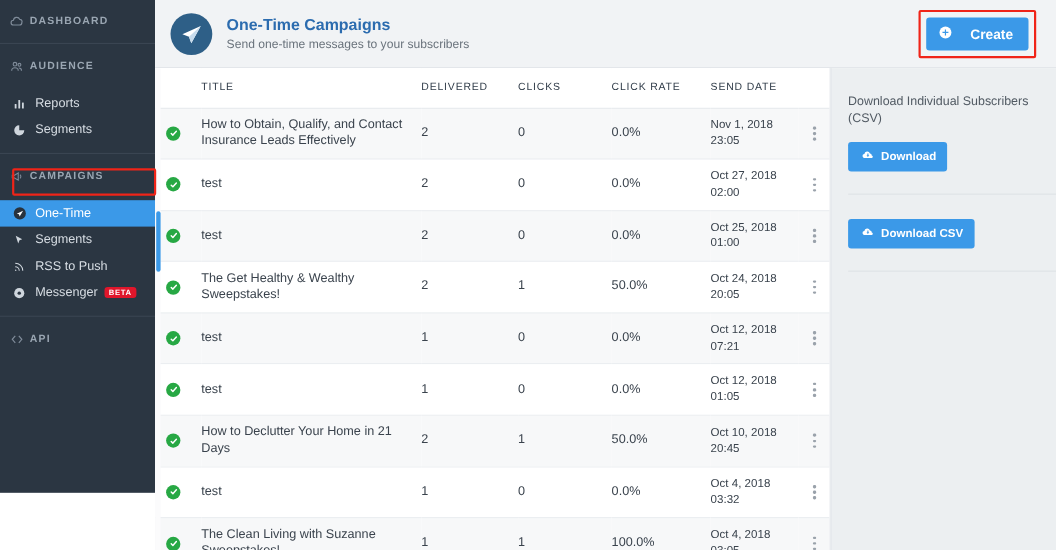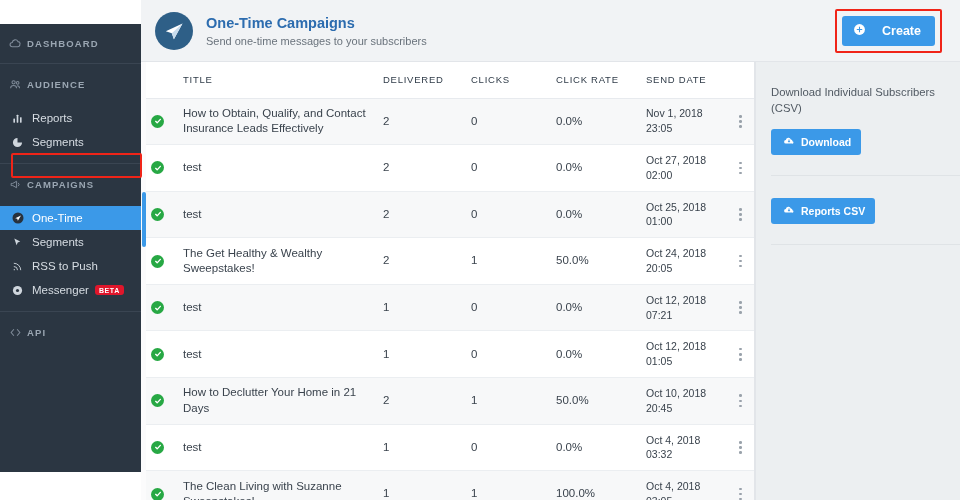--- a/index.html
+++ b/index.html
@@ -11,21 +11,20 @@
   }
   #app { position: relative; width: 960px; height: 500px; display: flex; }
 
   
   .sidebar {
     width: 141px; height: 448px;
     background: #2b3642;
     flex: 0 0 141px;
     position: relative;
     padding-top: 0;
-    margin-top: 24px;
   }
   .sb-section {
     display: flex; align-items: center;
     height: 40px;
     padding-left: 9px;
     color: #9aa6b2;
     font-size: 9.5px;
     font-weight: bold;
     letter-spacing: 1.1px;
     text-transform: uppercase;
@@ -612,21 +611,21 @@
         <div class="rp-divider"></div>
         <div class="rp-block">
           <button class="dl-btn">
             <span>
               <svg width="12" height="12" viewBox="0 0 24 24" fill="#ffffff">
                 <path d="M19 12.5a3.6 3.6 0 0 0-3.3-3.6A5.2 5.2 0 0 0 5.6 10 3.6 3.6 0 0 0 6 17.2h12a2.4 2.4 0 0 0 1-4.7z"></path>
                 <path d="M11 9h2v4h-2z" fill="#3b99e8"></path>
                   <path d="M9.4 12.2h5.2L12 15.6z" fill="#3b99e8"></path>
               </svg>
             </span>
-            <span>Reports CSV</span>
+            <span>Download CSV</span>
           </button>
         </div>
         <div class="rp-divider"></div>
       </aside>
     </div>
   </div>
 
   <div class="annot-box" style="left:11px; top:153px; width:131px; height:25px;"></div>
 </div>
 

